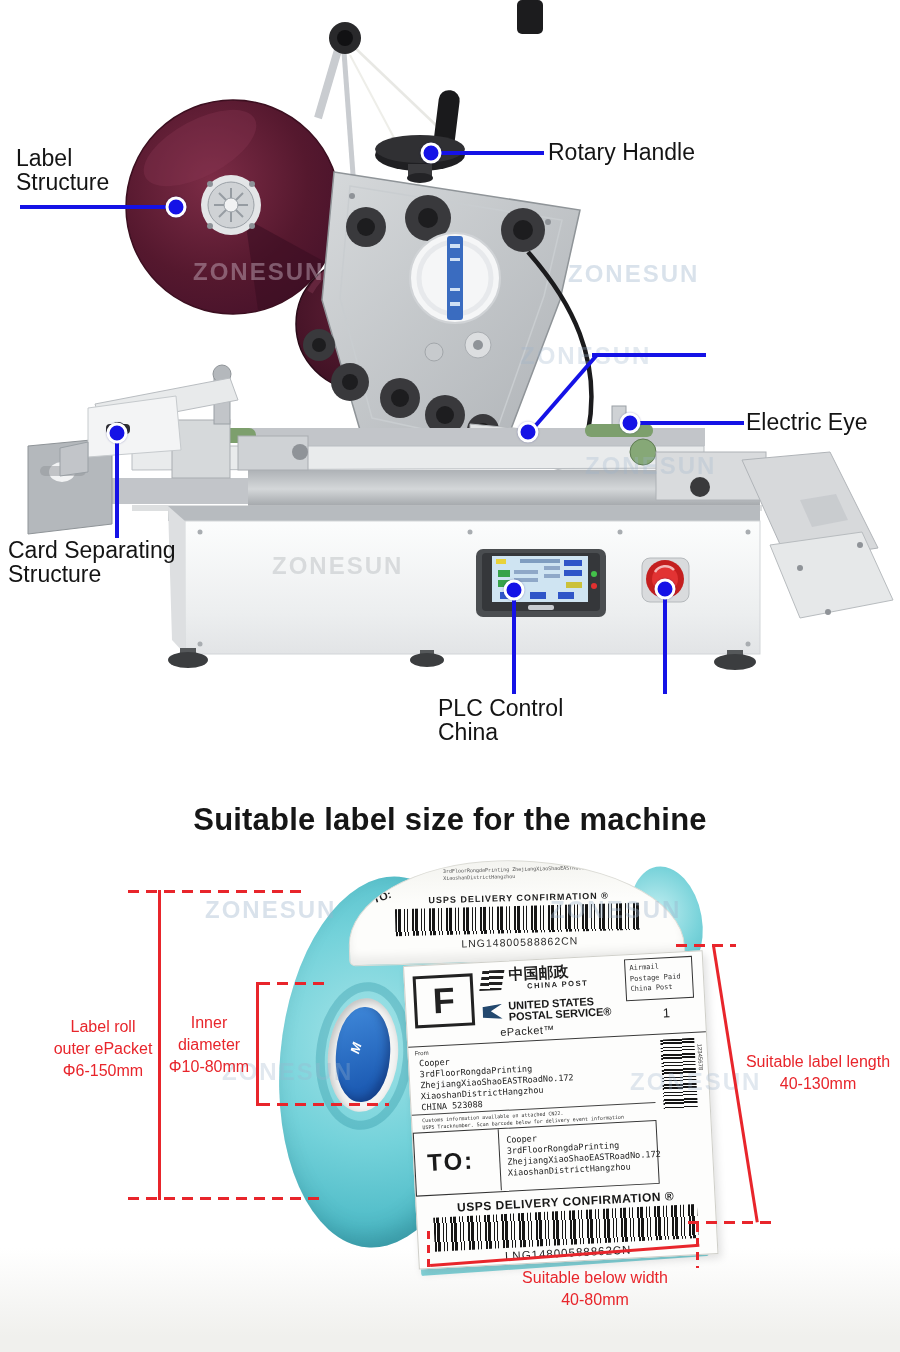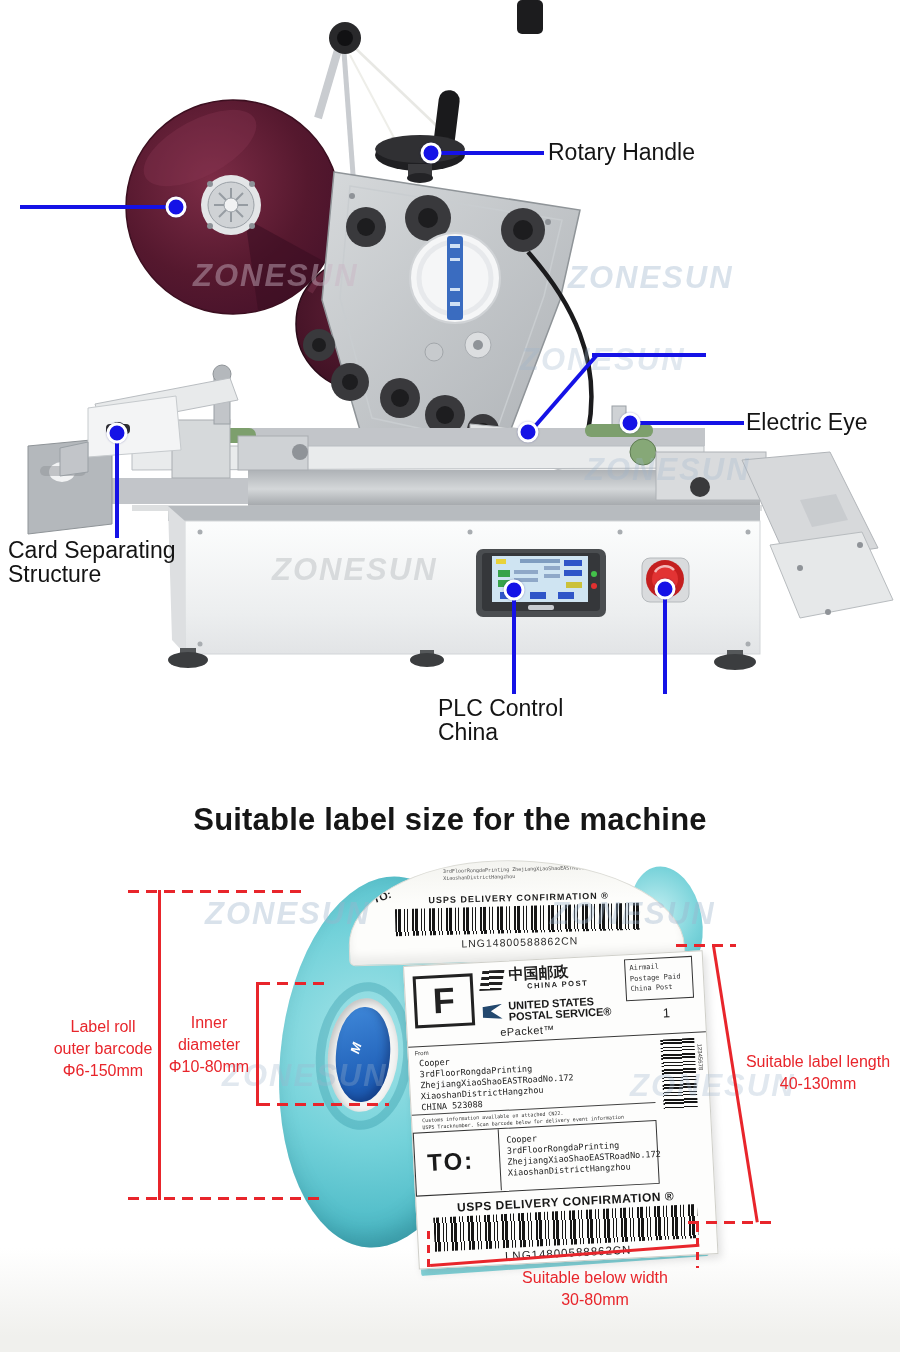--- a/index.html
+++ b/index.html
@@ -5,21 +5,21 @@
   html,body{margin:0;padding:0;background:#fff;}
   #canvas{position:relative;width:900px;height:1352px;background:#ffffff;overflow:hidden;
           font-family:"Liberation Sans",sans-serif;}
   .abs{position:absolute;}
   
   .ann-text{position:absolute;color:#141414;font-size:23px;line-height:1.06;z-index:8;}
   .bline{position:absolute;background:#1512e6;z-index:7;}
   .bdot{position:absolute;width:15px;height:15px;background:#1512e6;border:3px solid #ffffff;
         border-radius:50%;transform:translate(-50%,-50%);z-index:8;box-shadow:0 0 2px rgba(10,10,120,.35);}
   
-  .wm{position:absolute;font-size:31px;font-weight:700;font-style:italic;letter-spacing:2px;
+  .wm{position:absolute;font-size:24px;font-weight:700;letter-spacing:2px;
       color:#9db4cd;opacity:.38;z-index:6;white-space:nowrap;}
   .wm-gray{color:#d5d8da;opacity:.9;}
   .wm-dark{color:#cab4c4;opacity:.45;}
   
   .title{position:absolute;left:0;top:802px;width:900px;text-align:center;font-size:31px;
          font-weight:700;color:#161616;letter-spacing:.2px;z-index:5;}
   .red-text{position:absolute;color:#e8252b;font-size:16px;line-height:1.38;text-align:center;z-index:9;}
   .rsolid{position:absolute;background:#e8252b;z-index:9;}
   .dash-h{position:absolute;height:3px;z-index:9;
           background:repeating-linear-gradient(90deg,#e8252b 0 11px,transparent 11px 18px);}
@@ -272,20 +272,21 @@
   <span class="wm wm-dark" style="left:193px;top:258px;z-index:2">ZONESUN</span>
   <span class="wm" style="left:568px;top:260px;z-index:2">ZONESUN</span>
   <span class="wm" style="left:520px;top:342px;z-index:2;opacity:.3">ZONESUN</span>
   <span class="wm" style="left:585px;top:452px;z-index:2;opacity:.28">ZONESUN</span>
   <span class="wm wm-gray" style="left:272px;top:552px;z-index:2">ZONESUN</span>
   <span class="wm" style="left:205px;top:896px">ZONESUN</span>
   <span class="wm" style="left:550px;top:896px">ZONESUN</span>
   <span class="wm" style="left:222px;top:1058px;opacity:.3">ZONESUN</span>
   <span class="wm" style="left:630px;top:1068px;opacity:.3">ZONESUN</span>
 
+  <div class="ann-text" style="left:16px;top:146px;width:155px">Label Structure</div>
   <div class="bline" style="left:20px;top:205px;width:154px;height:4px"></div>
   <div class="bdot" style="left:176px;top:207px"></div>
 
   <div class="ann-text" style="left:548px;top:140px;white-space:nowrap">Rotary Handle</div>
   <div class="bline" style="left:438px;top:151px;width:106px;height:4px"></div>
   <div class="bdot" style="left:431px;top:153px"></div>
 
   <div class="bline" style="left:592px;top:353px;width:114px;height:4px"></div>
   <div class="bline" style="left:528px;top:430px;width:103px;height:4px;transform-origin:2px 2px;transform:rotate(-49deg)"></div>
   <div class="bdot" style="left:528px;top:432px"></div>
@@ -367,21 +368,21 @@
     <span style="left:0;top:236px;width:298px;text-align:center;font-size:12px;font-weight:700;letter-spacing:.5px;color:#171717">USPS DELIVERY CONFIRMATION ®</span>
     <div class="bc-h" style="left:16px;top:252px;width:264px;height:34px"></div>
     <span style="left:0;top:288px;width:298px;text-align:center;font-size:11.5px;letter-spacing:1px;color:#222">LNG14800588862CN</span>
   </div>
 
   <div class="dash-h" style="left:128px;top:890px;width:180px"></div>
   <div class="rsolid" style="left:158px;top:890px;width:3px;height:310px"></div>
   <div class="dash-h" style="left:128px;top:1197px;width:196px"></div>
   <div class="red-text" style="left:28px;top:1016px;width:150px">
     <div>Label roll</div>
-    <div>outer barcode</div>
+    <div>outer ePacket</div>
     <div>Φ6-150mm</div>
   </div>
 
   <div class="rsolid" style="left:256px;top:982px;width:3px;height:124px"></div>
   <div class="dash-h" style="left:259px;top:982px;width:66px"></div>
   <div class="dash-h" style="left:259px;top:1103px;width:130px"></div>
   <div class="red-text" style="left:158px;top:1012px;width:102px">
     <div>Inner</div>
     <div>diameter</div>
     <div>Φ10-80mm</div>
@@ -393,16 +394,16 @@
   <div class="red-text" style="left:733px;top:1051px;width:170px">
     <div>Suitable label length</div>
     <div>40-130mm</div>
   </div>
 
   <div class="dash-v" style="left:427px;top:1231px;height:38px"></div>
   <div class="dash-v" style="left:696px;top:1224px;height:44px"></div>
   <div class="rsolid" style="left:430px;top:1264px;width:270px;height:3px;transform-origin:0 0;transform:rotate(-4.3deg)"></div>
   <div class="red-text" style="left:505px;top:1267px;width:180px">
     <div>Suitable below width</div>
-    <div>30-80mm</div>
+    <div>40-80mm</div>
   </div>
 
 </div>
 
 </body></html>

